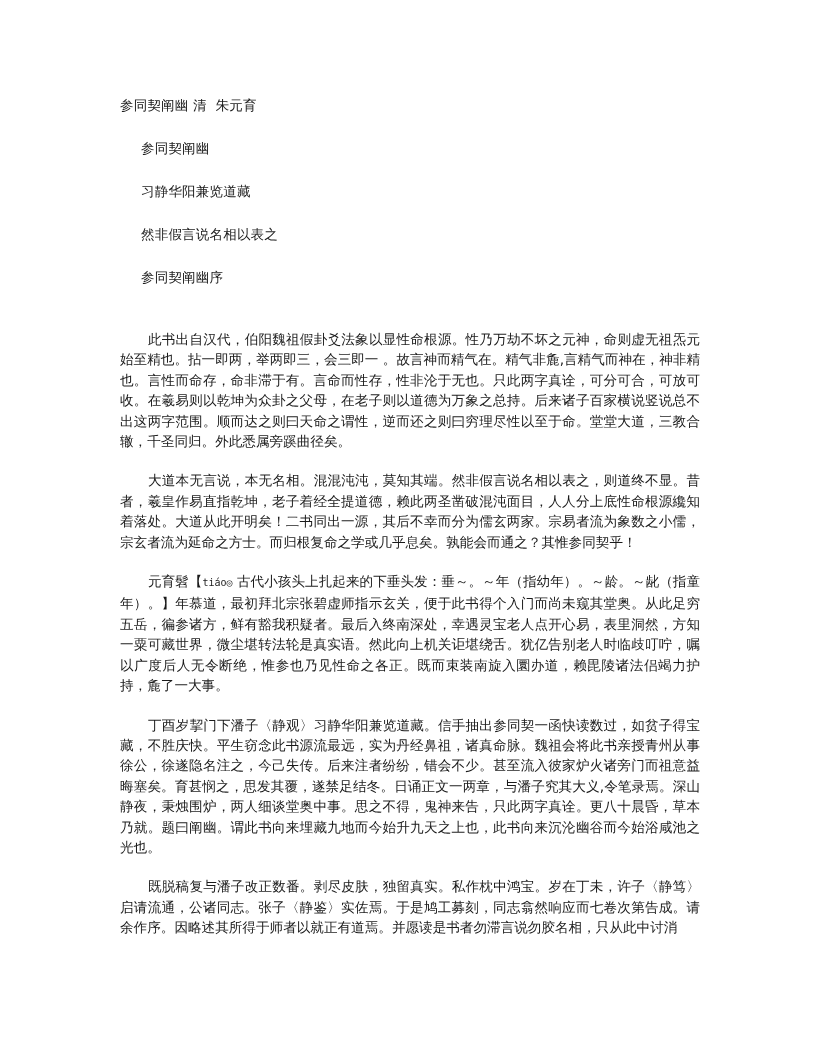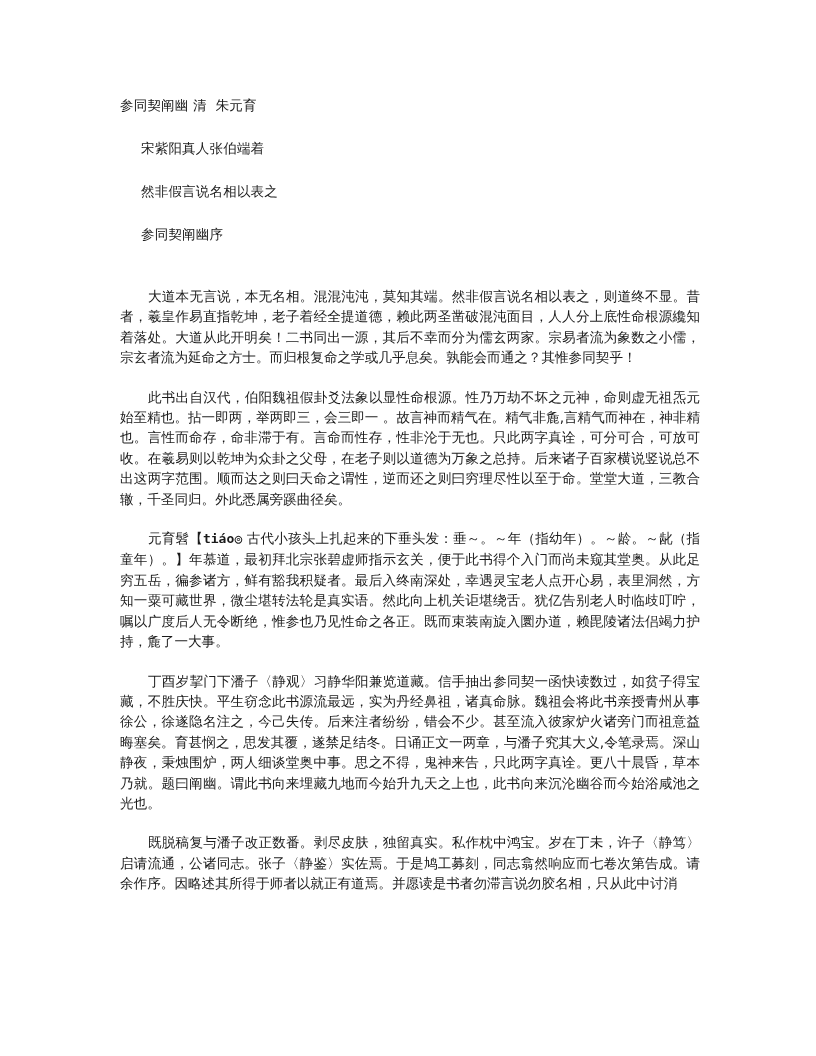--- a/index.html
+++ b/index.html
@@ -47,41 +47,41 @@
     text-indent: 28px;
     margin: 0 0 19px 0;
     letter-spacing: 0;
     word-break: break-all;
   }
   .body-para:last-child {
     margin-bottom: 0;
   }
   .gloss {
     font-family: "DejaVu Sans Mono", "Liberation Mono", monospace;
-    font-size: 13px;
-    font-weight: bold;
+    font-size: 10px;
   }
 </style>
 </head>
 <body>
 
 <div class="page">
 
   <div class="doc-title">参同契阐幽 清  朱元育</div>
 
+  <div class="subheading">参同契阐幽</div>
 
-  <div class="subheading">宋紫阳真人张伯端着</div>
+  <div class="subheading">习静华阳兼览道藏</div>
 
   <div class="subheading">然非假言说名相以表之</div>
 
   <div class="subheading last">参同契阐幽序</div>
 
+  <p class="body-para">此书出自汉代，伯阳魏祖假卦爻法象以显性命根源。性乃万劫不坏之元神，命则虚无祖炁元始至精也。拈一即两，举两即三，会三即一 。故言神而精气在。精气非麁,言精气而神在，神非精也。言性而命存，命非滞于有。言命而性存，性非沦于无也。只此两字真诠，可分可合，可放可收。在羲易则以乾坤为众卦之父母，在老子则以道德为万象之总持。后来诸子百家横说竖说总不出这两字范围。顺而达之则曰天命之谓性，逆而还之则曰穷理尽性以至于命。堂堂大道，三教合辙，千圣同归。外此悉属旁蹊曲径矣。</p>
+
   <p class="body-para">大道本无言说，本无名相。混混沌沌，莫知其端。然非假言说名相以表之，则道终不显。昔者，羲皇作易直指乾坤，老子着经全提道德，赖此两圣凿破混沌面目，人人分上底性命根源纔知着落处。大道从此开明矣！二书同出一源，其后不幸而分为儒玄两家。宗易者流为象数之小儒，宗玄者流为延命之方士。而归根复命之学或几乎息矣。孰能会而通之？其惟参同契乎！</p>
-
-  <p class="body-para">此书出自汉代，伯阳魏祖假卦爻法象以显性命根源。性乃万劫不坏之元神，命则虚无祖炁元始至精也。拈一即两，举两即三，会三即一 。故言神而精气在。精气非麁,言精气而神在，神非精也。言性而命存，命非滞于有。言命而性存，性非沦于无也。只此两字真诠，可分可合，可放可收。在羲易则以乾坤为众卦之父母，在老子则以道德为万象之总持。后来诸子百家横说竖说总不出这两字范围。顺而达之则曰天命之谓性，逆而还之则曰穷理尽性以至于命。堂堂大道，三教合辙，千圣同归。外此悉属旁蹊曲径矣。</p>
 
 
   <p class="body-para"><span>元育髫【</span><span class="gloss">tiáo◎</span><span> 古代小孩头上扎起来的下垂头发：垂～。～年（指幼年）。～龄。～龀（指童年）。】年慕道，最初拜北宗张碧虚师指示玄关，便于此书得个入门而尚未窥其堂奥。从此足穷五岳，徧参诸方，鲜有豁我积疑者。最后入终南深处，幸遇灵宝老人点开心易，表里洞然，方知一粟可藏世界，微尘堪转法轮是真实语。然此向上机关讵堪绕舌。犹亿告别老人时临歧叮咛，嘱以广度后人无令断绝，惟参也乃见性命之各正。既而束装南旋入圜办道，赖毘陵诸法侣竭力护持，麁了一大事。</span></p>
 
   <p class="body-para">丁酉岁挈门下潘子〈静观〉习静华阳兼览道藏。信手抽出参同契一函快读数过，如贫子得宝藏，不胜庆快。平生窃念此书源流最远，实为丹经鼻祖，诸真命脉。魏祖会将此书亲授青州从事徐公，徐遂隐名注之，今己失传。后来注者纷纷，错会不少。甚至流入彼家炉火诸旁门而祖意益晦塞矣。育甚悯之，思发其覆，遂禁足结冬。日诵正文一两章，与潘子究其大义,令笔录焉。深山静夜，秉烛围炉，两人细谈堂奥中事。思之不得，鬼神来告，只此两字真诠。更八十晨昏，草本乃就。题曰阐幽。谓此书向来埋藏九地而今始升九天之上也，此书向来沉沦幽谷而今始浴咸池之光也。</p>
 
   <p class="body-para">既脱稿复与潘子改正数番。剥尽皮肤，独留真实。私作枕中鸿宝。岁在丁未，许子〈静笃〉启请流通，公诸同志。张子〈静鉴〉实佐焉。于是鸠工募刻，同志翕然响应而七卷次第告成。请余作序。因略述其所得于师者以就正有道焉。并愿读是书者勿滞言说勿胶名相，只从此中讨消</p>
 
 </div>
 

